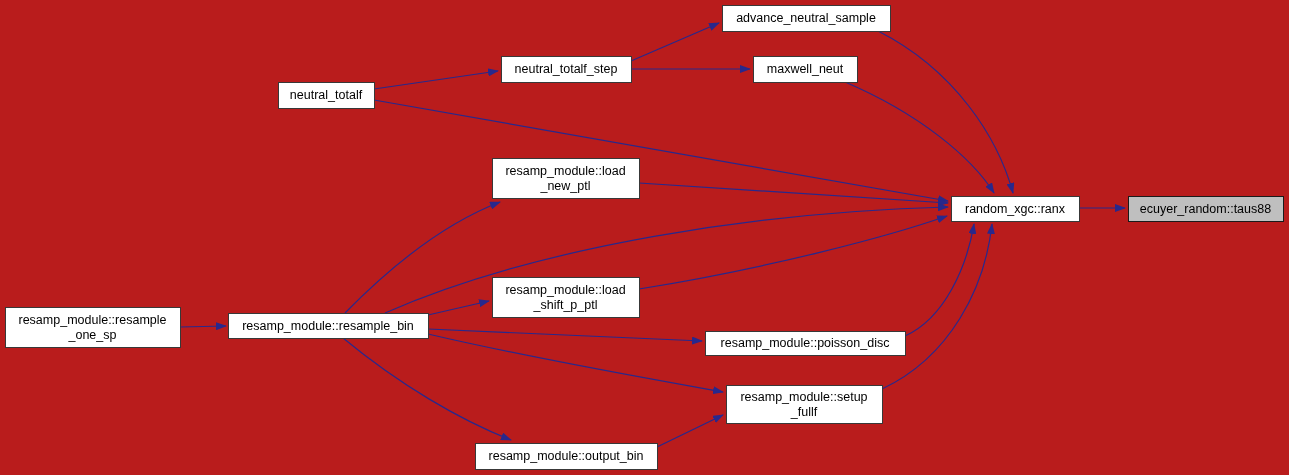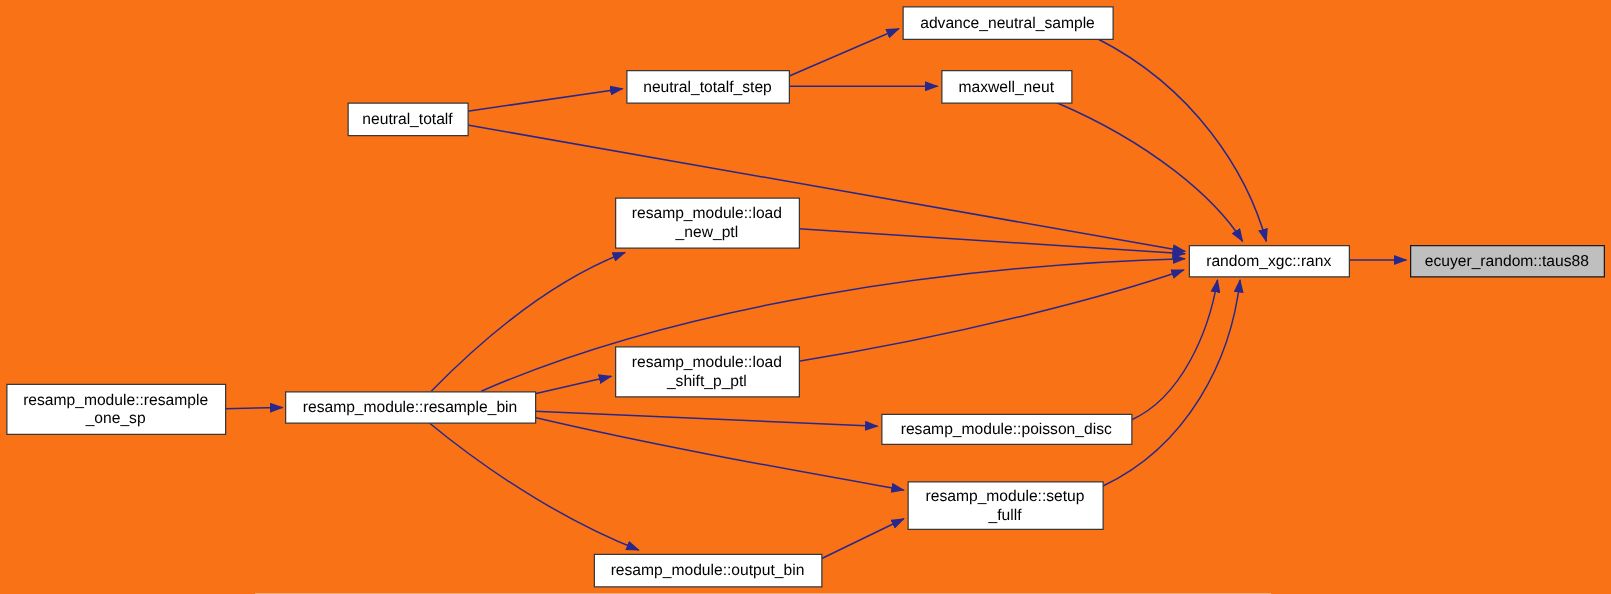--- a/index.html
+++ b/index.html
@@ -5,21 +5,21 @@
   html, body {
     margin: 0;
     padding: 0;
     background: #ffffff;
     font-family: "Liberation Sans", "DejaVu Sans", sans-serif;
   }
   .stage {
     position: relative;
     width: 1289px;
     height: 475px;
-    background: #f97316;
+    background: #b91c1c;
     overflow: hidden;
   }
   svg { display: block; }
   .edge {
     fill: none;
     stroke-width: 1.2px;
   }
   .node-rect { stroke-width: 1px; }
   .node-label {
     font-family: "Liberation Sans", "DejaVu Sans", sans-serif;

